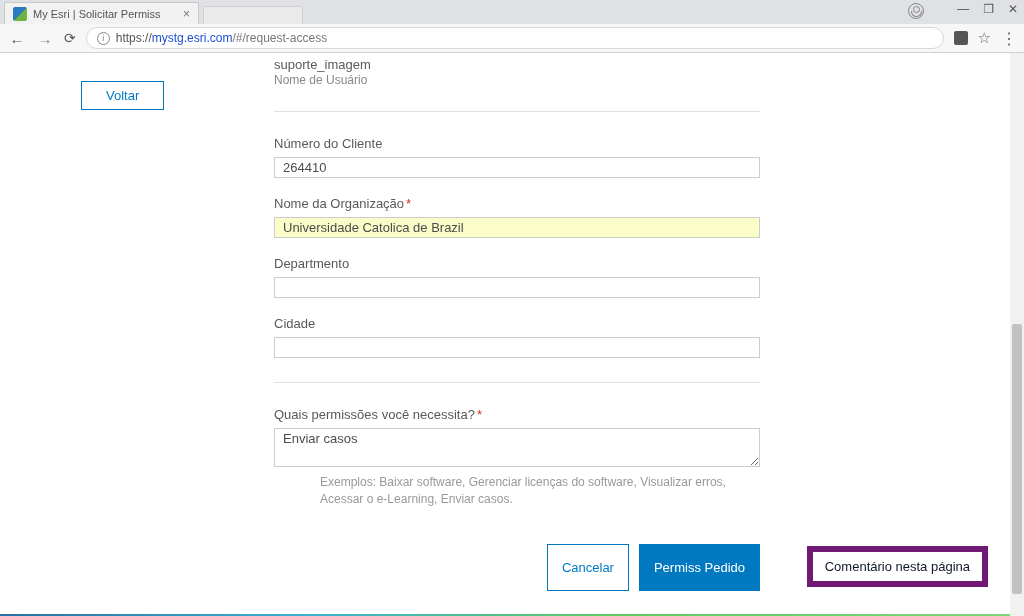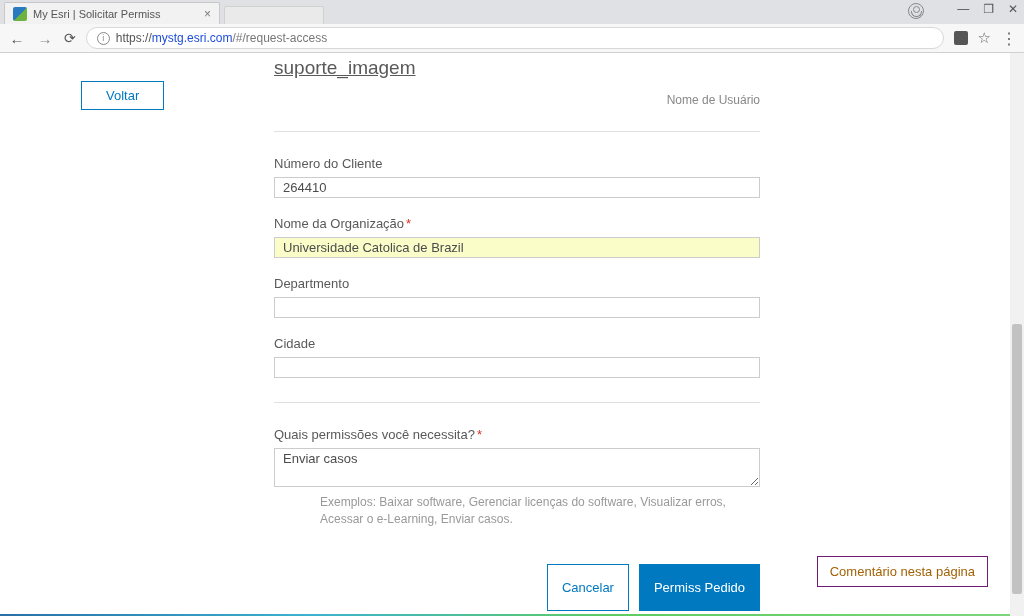--- a/index.html
+++ b/index.html
@@ -19,21 +19,21 @@
       height: 24px;
       background: #dfe1e5;
       display: flex;
       align-items: flex-end;
       padding-left: 4px;
       position: relative;
     }
     .tab {
       background: #f2f2f2;
       height: 22px;
-      width: 216px;
+      width: 195px;
       display: flex;
       align-items: center;
       padding: 0 8px;
       border-radius: 2px 2px 0 0;
       border: 1px solid #c8c8c8;
       border-bottom: none;
       font-size: 11px;
       gap: 6px;
     }
     .tab .favicon {
@@ -163,29 +163,27 @@
       font-size: 13px;
       cursor: pointer;
     }
     .form-card {
       margin-left: 264px;
       width: 486px;
       padding-top: 4px;
     }
     .user-heading {
       color: #595959;
-      font-size: 19px;
+      font-size: 13px;
       font-weight: 400;
-      text-decoration: underline;
     }
     .user-sub {
       font-size: 12px;
       color: #888;
-      margin-top: 14px;
-      text-align: right;
+      margin-top: 1px;
     }
     hr.rule {
       border: none;
       border-top: 1px solid #e0e0e0;
       margin: 24px 0;
     }
     .field {
       margin-bottom: 18px;
     }
     .field label {
@@ -236,23 +234,23 @@
     }
     .btn-primary {
       border: 1px solid #0079c1;
       background: #0079c1;
       color: #fff;
     }
     .feedback-btn {
       position: absolute;
       right: 36px;
       bottom: 30px;
-      border: 1px solid #701a75;
-      background: #fff;
-      color: #a16207;
+      border: 6px solid #701a75;
+      background: #fff;
+      color: #0f172a;
       padding: 7px 12px;
       font-size: 13px;
       cursor: pointer;
     }
     .gradient-bar {
       position: absolute;
       left: 0; bottom: 0;
       width: 100%;
       height: 3px;
       background: linear-gradient(90deg, #286fa7 0%, #3bb2d0 30%, #5ecc62 60%, #7dd67c 100%);

